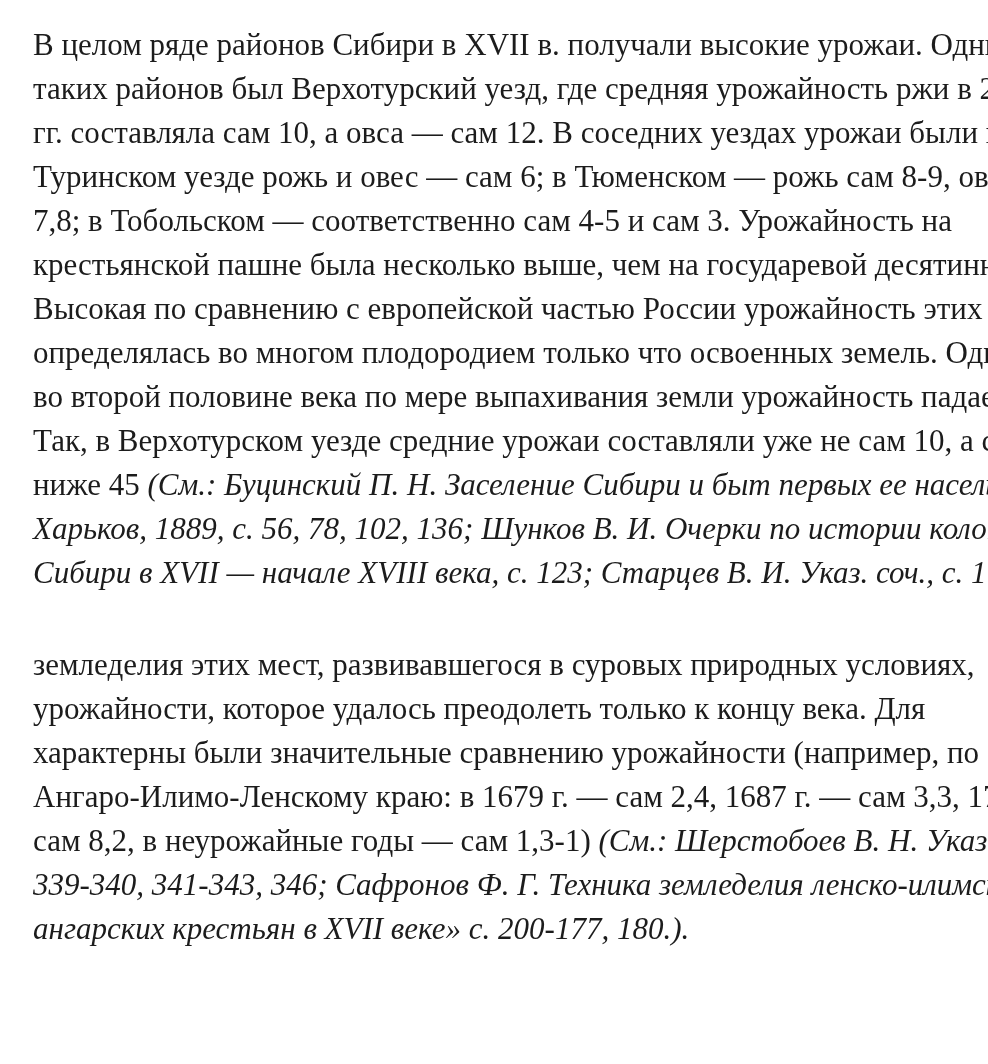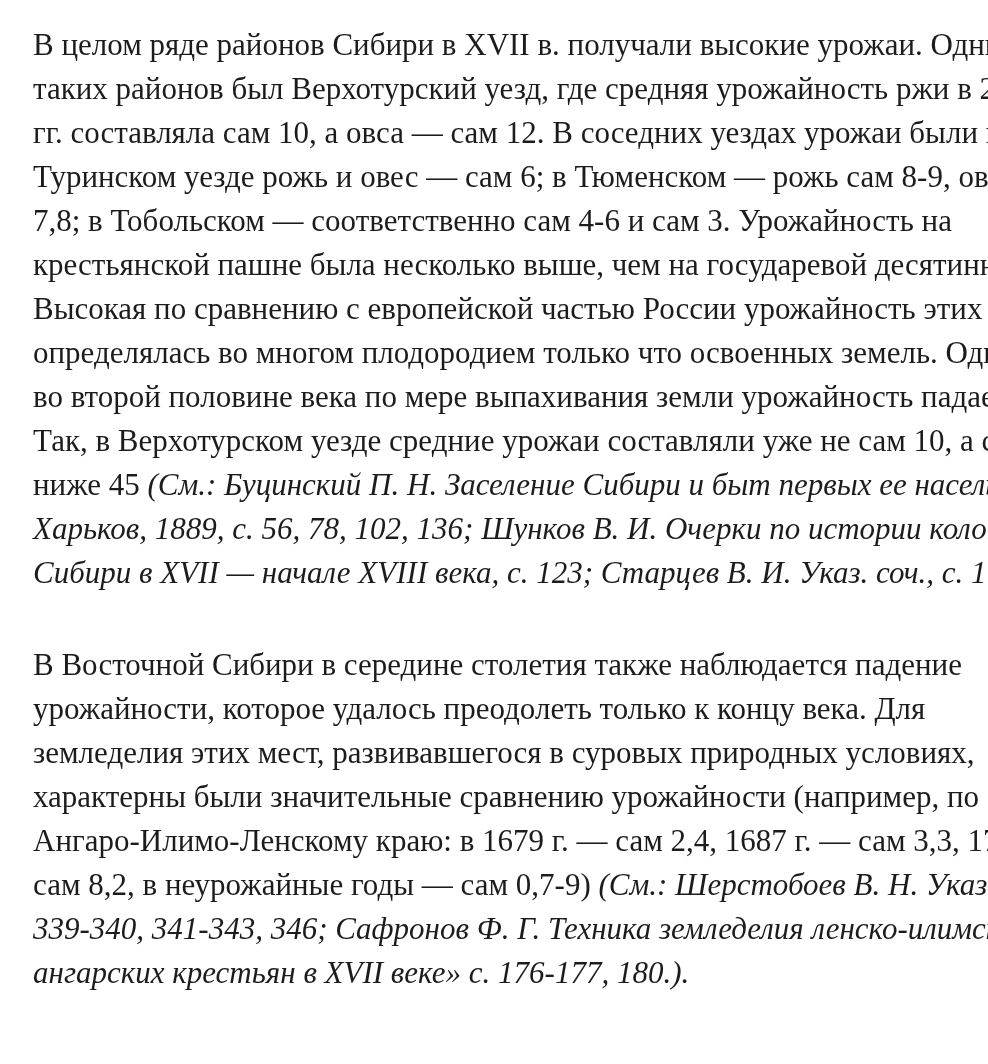--- a/index.html
+++ b/index.html
@@ -38,33 +38,32 @@
 </style>
 </head>
 <body>
 
 <div class="doc">
   <div class="paragraph">
       <div class="line"><span class="seg">В целом ряде районов Сибири в XVII в. получали высокие урожаи. Одним из</span></div>
       <div class="line"><span class="seg">таких районов был Верхотурский уезд, где средняя урожайность ржи в 20-40-е</span></div>
       <div class="line"><span class="seg">гг. составляла сам 10, а овса — сам 12. В соседних уездах урожаи были ниже: в</span></div>
       <div class="line"><span class="seg">Туринском уезде рожь и овес — сам 6; в Тюменском — рожь сам 8-9, овес сам</span></div>
-      <div class="line"><span class="seg">7,8; в Тобольском — соответственно сам 4-6 и сам 3. Урожайность на</span></div>
+      <div class="line"><span class="seg">7,8; в Тобольском — соответственно сам 4-5 и сам 3. Урожайность на</span></div>
       <div class="line"><span class="seg">крестьянской пашне была несколько выше, чем на государевой десятинной.</span></div>
       <div class="line"><span class="seg">Высокая по сравнению с европейской частью России урожайность этих мест</span></div>
       <div class="line"><span class="seg">определялась во многом плодородием только что освоенных земель. Однако</span></div>
       <div class="line"><span class="seg">во второй половине века по мере выпахивания земли урожайность падает.</span></div>
       <div class="line"><span class="seg">Так, в Верхотурском уезде средние урожаи составляли уже не сам 10, а сам 6 и</span></div>
       <div class="line"><span class="seg">ниже 45 </span><span class="seg seg-italic">(См.: Буцинский П. Н. Заселение Сибири и быт первых ее насельников.</span></div>
       <div class="line"><span class="seg seg-italic">Харьков, 1889, с. 56, 78, 102, 136; Шунков В. И. Очерки по истории колонизации</span></div>
       <div class="line"><span class="seg seg-italic">Сибири в XVII — начале XVIII века, с. 123; Старцев В. И. Указ. соч., с. 171.).</span></div>
     </div>
   <div class="paragraph">
-      <div class="line"><span class="seg">В Восточной Сибири в середине столетия также наблюдается падение</span></div>
+      <div class="line"><span class="seg">земледелия этих мест, развивавшегося в суровых природных условиях,</span></div>
       <div class="line"><span class="seg">урожайности, которое удалось преодолеть только к концу века. Для</span></div>
-      <div class="line"><span class="seg">земледелия этих мест, развивавшегося в суровых природных условиях,</span></div>
       <div class="line"><span class="seg">характерны были значительные сравнению урожайности (например, по</span></div>
       <div class="line"><span class="seg">Ангаро-Илимо-Ленскому краю: в 1679 г. — сам 2,4, 1687 г. — сам 3,3, 1701 г. —</span></div>
-      <div class="line"><span class="seg">сам 8,2, в неурожайные годы — сам 0,7-9) </span><span class="seg seg-italic">(См.: Шерстобоев В. Н. Указ. соч., с.</span></div>
+      <div class="line"><span class="seg">сам 8,2, в неурожайные годы — сам 1,3-1) </span><span class="seg seg-italic">(См.: Шерстобоев В. Н. Указ. соч., с.</span></div>
       <div class="line"><span class="seg seg-italic">339-340, 341-343, 346; Сафронов Ф. Г. Техника земледелия ленско-илимских и</span></div>
-      <div class="line"><span class="seg seg-italic">ангарских крестьян в XVII веке» с. 176-177, 180.).</span></div>
+      <div class="line"><span class="seg seg-italic">ангарских крестьян в XVII веке» с. 200-177, 180.).</span></div>
     </div>
 </div>
 
 </body></html>

